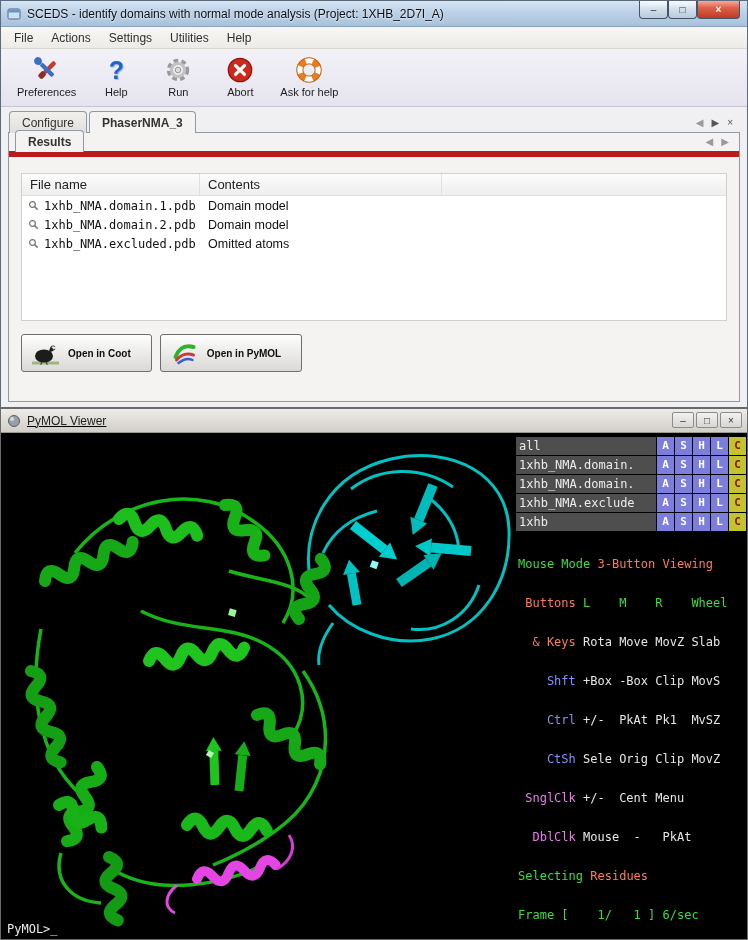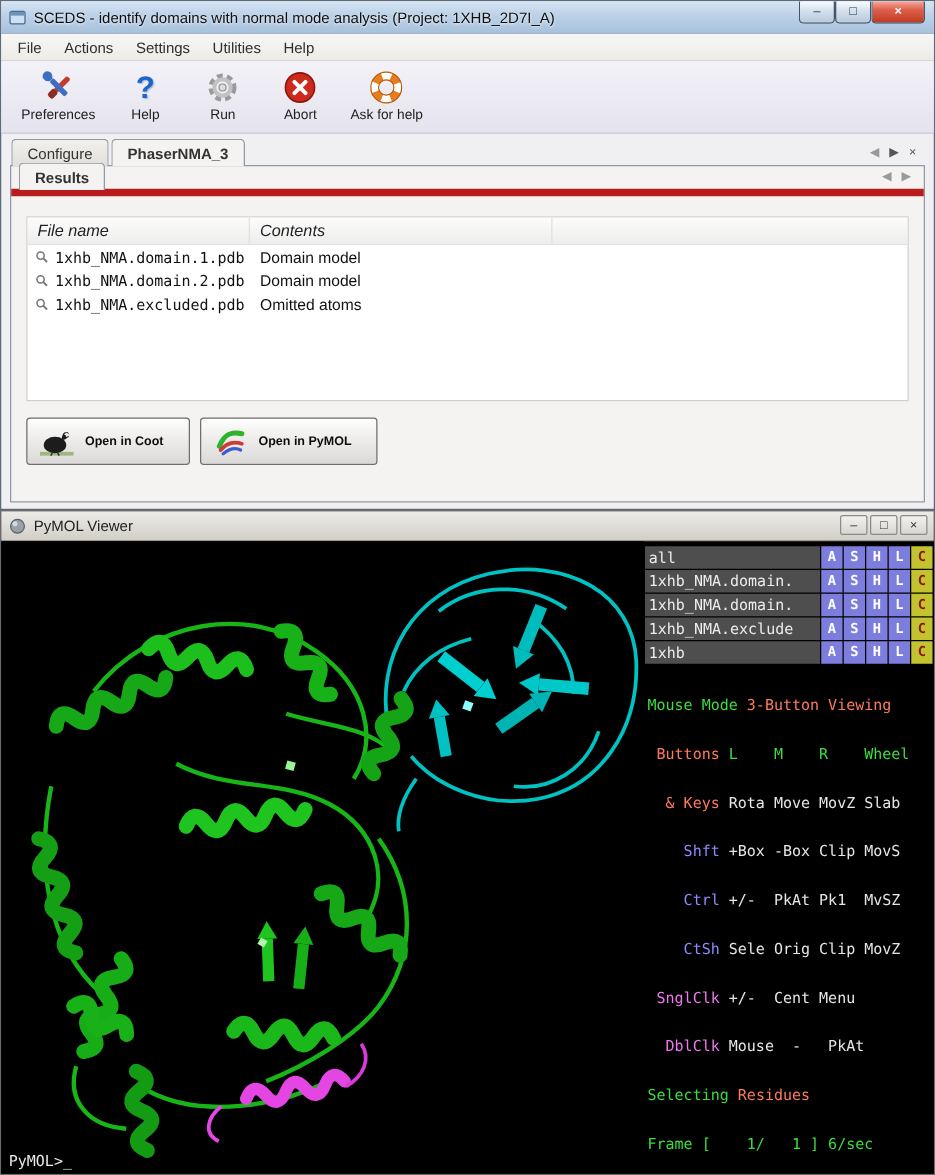--- a/index.html
+++ b/index.html
@@ -41,38 +41,38 @@
   .inner-tabs { height:24px; flex:0 0 auto; display:flex; align-items:flex-end; padding:0 10px 0 6px; border-bottom:6px solid #b91c1c; }
   .inner-content { flex:1; padding:8px 12px 8px; display:flex; flex-direction:column; min-height:0; }
 
   .dir-row { display:flex; align-items:center; height:30px; flex:0 0 auto; }
   .dir-label { font-weight:bold; font-size:13px; color:#111; }
   .dir-value { font-size:13px; color:#111; margin-left:16px; }
   .search-btn { margin-left:12px; width:28px; height:24px; border:1px solid #808080; border-radius:3px;
                 background:linear-gradient(#fdfdfd,#e3e3e3); display:flex; align-items:center; justify-content:center; padding:0; }
 
   .file-table { margin-top:8px; background:#fff; border:1px solid #cfcfcf; height:148px; flex:0 0 auto; overflow:hidden; }
-  .thead { display:flex; height:22px; background:linear-gradient(#fcfcfc,#efeeed); border-bottom:1px solid #e1e0df;font-style:italic; }
+  .thead { display:flex; height:22px; background:linear-gradient(#fcfcfc,#efeeed); border-bottom:1px solid #e1e0df; }
   .th { font-size:13px; color:#222; padding:3px 8px; border-right:1px solid #e1e0df; }
   .th.c1 { width:178px; }
   .th.c2 { width:242px; }
   .th.c3 { flex:1; border-right:none; }
   .trow { display:flex; height:19px; align-items:center; }
   .td { font-size:12.5px; color:#111; }
   .td.c1 { width:178px; display:flex; align-items:center; gap:5px; padding:0 8px 0 6px; }
   .fname { font-family:"DejaVu Sans Mono",monospace; font-size:12px; }
   .td.c2 { width:242px; padding:0 8px; }
 
   .btn-row { margin-top:13px; display:flex; gap:8px; flex:0 0 auto; }
   .big-btn { height:38px; display:flex; align-items:center; gap:9px; padding:0 20px 0 10px; border:1px solid #6e6e6e;
              border-radius:3px; background:linear-gradient(#fefefe,#ecebe9 50%,#dbd9d7); font-size:10px; font-weight:bold; color:#0d0d0d; }
 
   
   .pymol { top:408px; height:532px; border:1px solid #6a6a6a; background:#000; }
-  .titlebar.gray { background:linear-gradient(#edebe7,#d2cfc9); border-bottom:1px solid #9b988f; height:24px; }
+  .titlebar.gray { background:linear-gradient(#edebe7,#d2cfc9); border-bottom:1px solid #9b988f; height:24px;text-decoration:underline; }
   .titlebar.gray .title-text { color:#222; text-shadow:none; }
   .wb.flat { width:22px; height:16px; border:1px solid #8c8c8c; border-radius:2px; margin-left:2px;
              background:linear-gradient(#f2f1ee,#d8d6d1); color:#333; font-weight:normal; line-height:13px; }
   .pymol .winbtns { top:3px; right:5px; }
   .pymol-body { flex:1; display:flex; min-height:0; }
   .viewport { flex:1; position:relative; background:#000; overflow:hidden; }
   .viewport svg { position:absolute; inset:0; }
   .prompt { position:absolute; left:6px; bottom:3px; color:#eaeaea; font-family:"DejaVu Sans Mono",monospace; font-size:12px; }
 
   .sidepanel { width:232px; flex:0 0 auto; background:#000; display:flex; flex-direction:column; padding-top:4px; }

